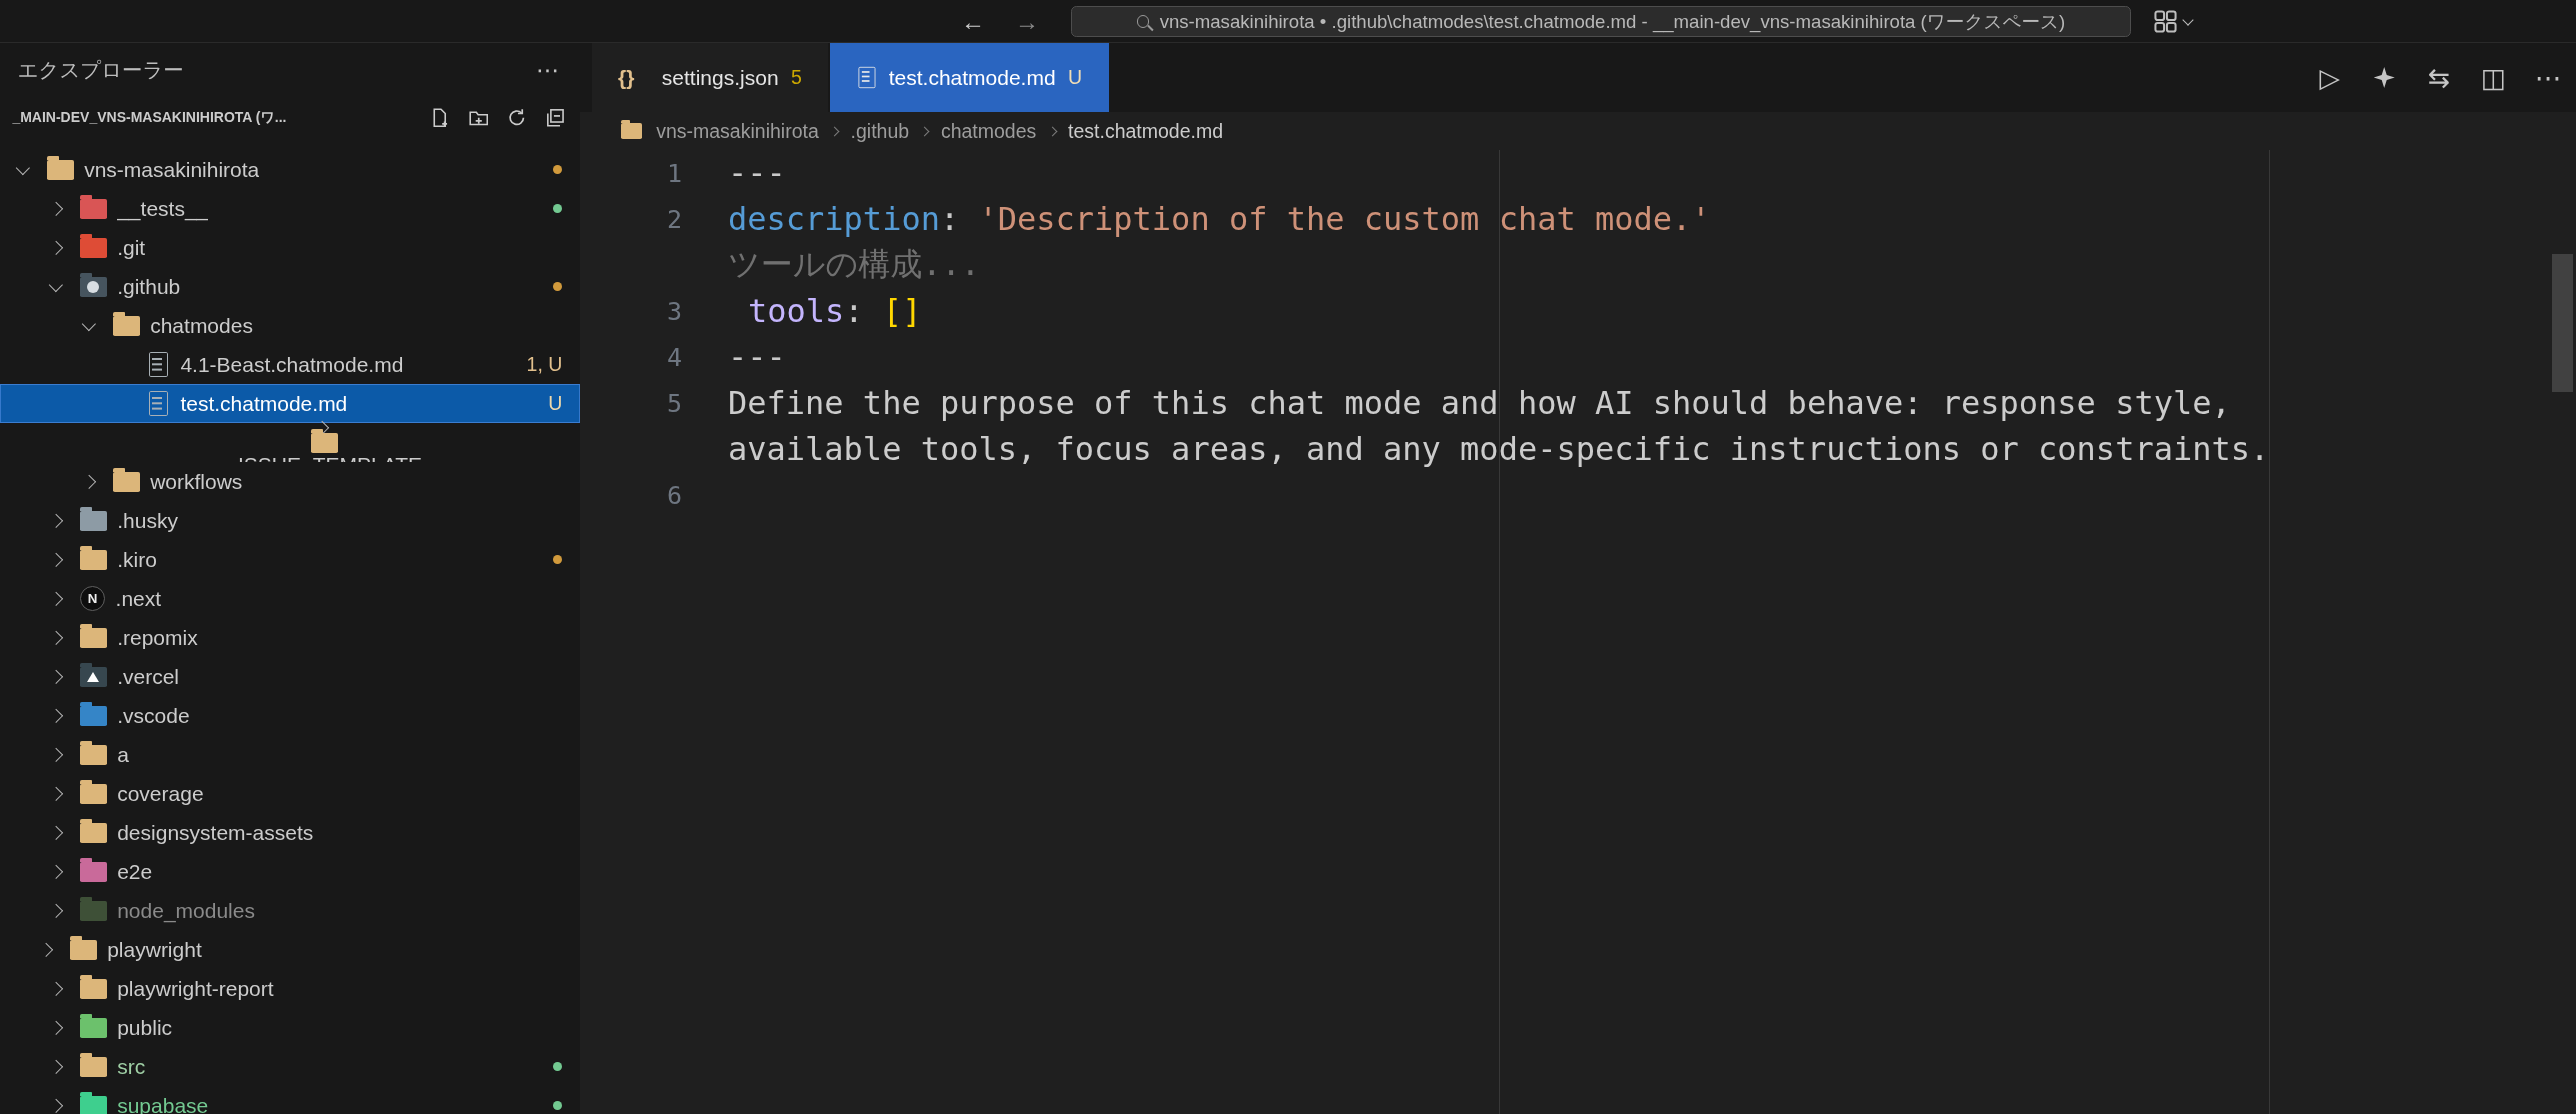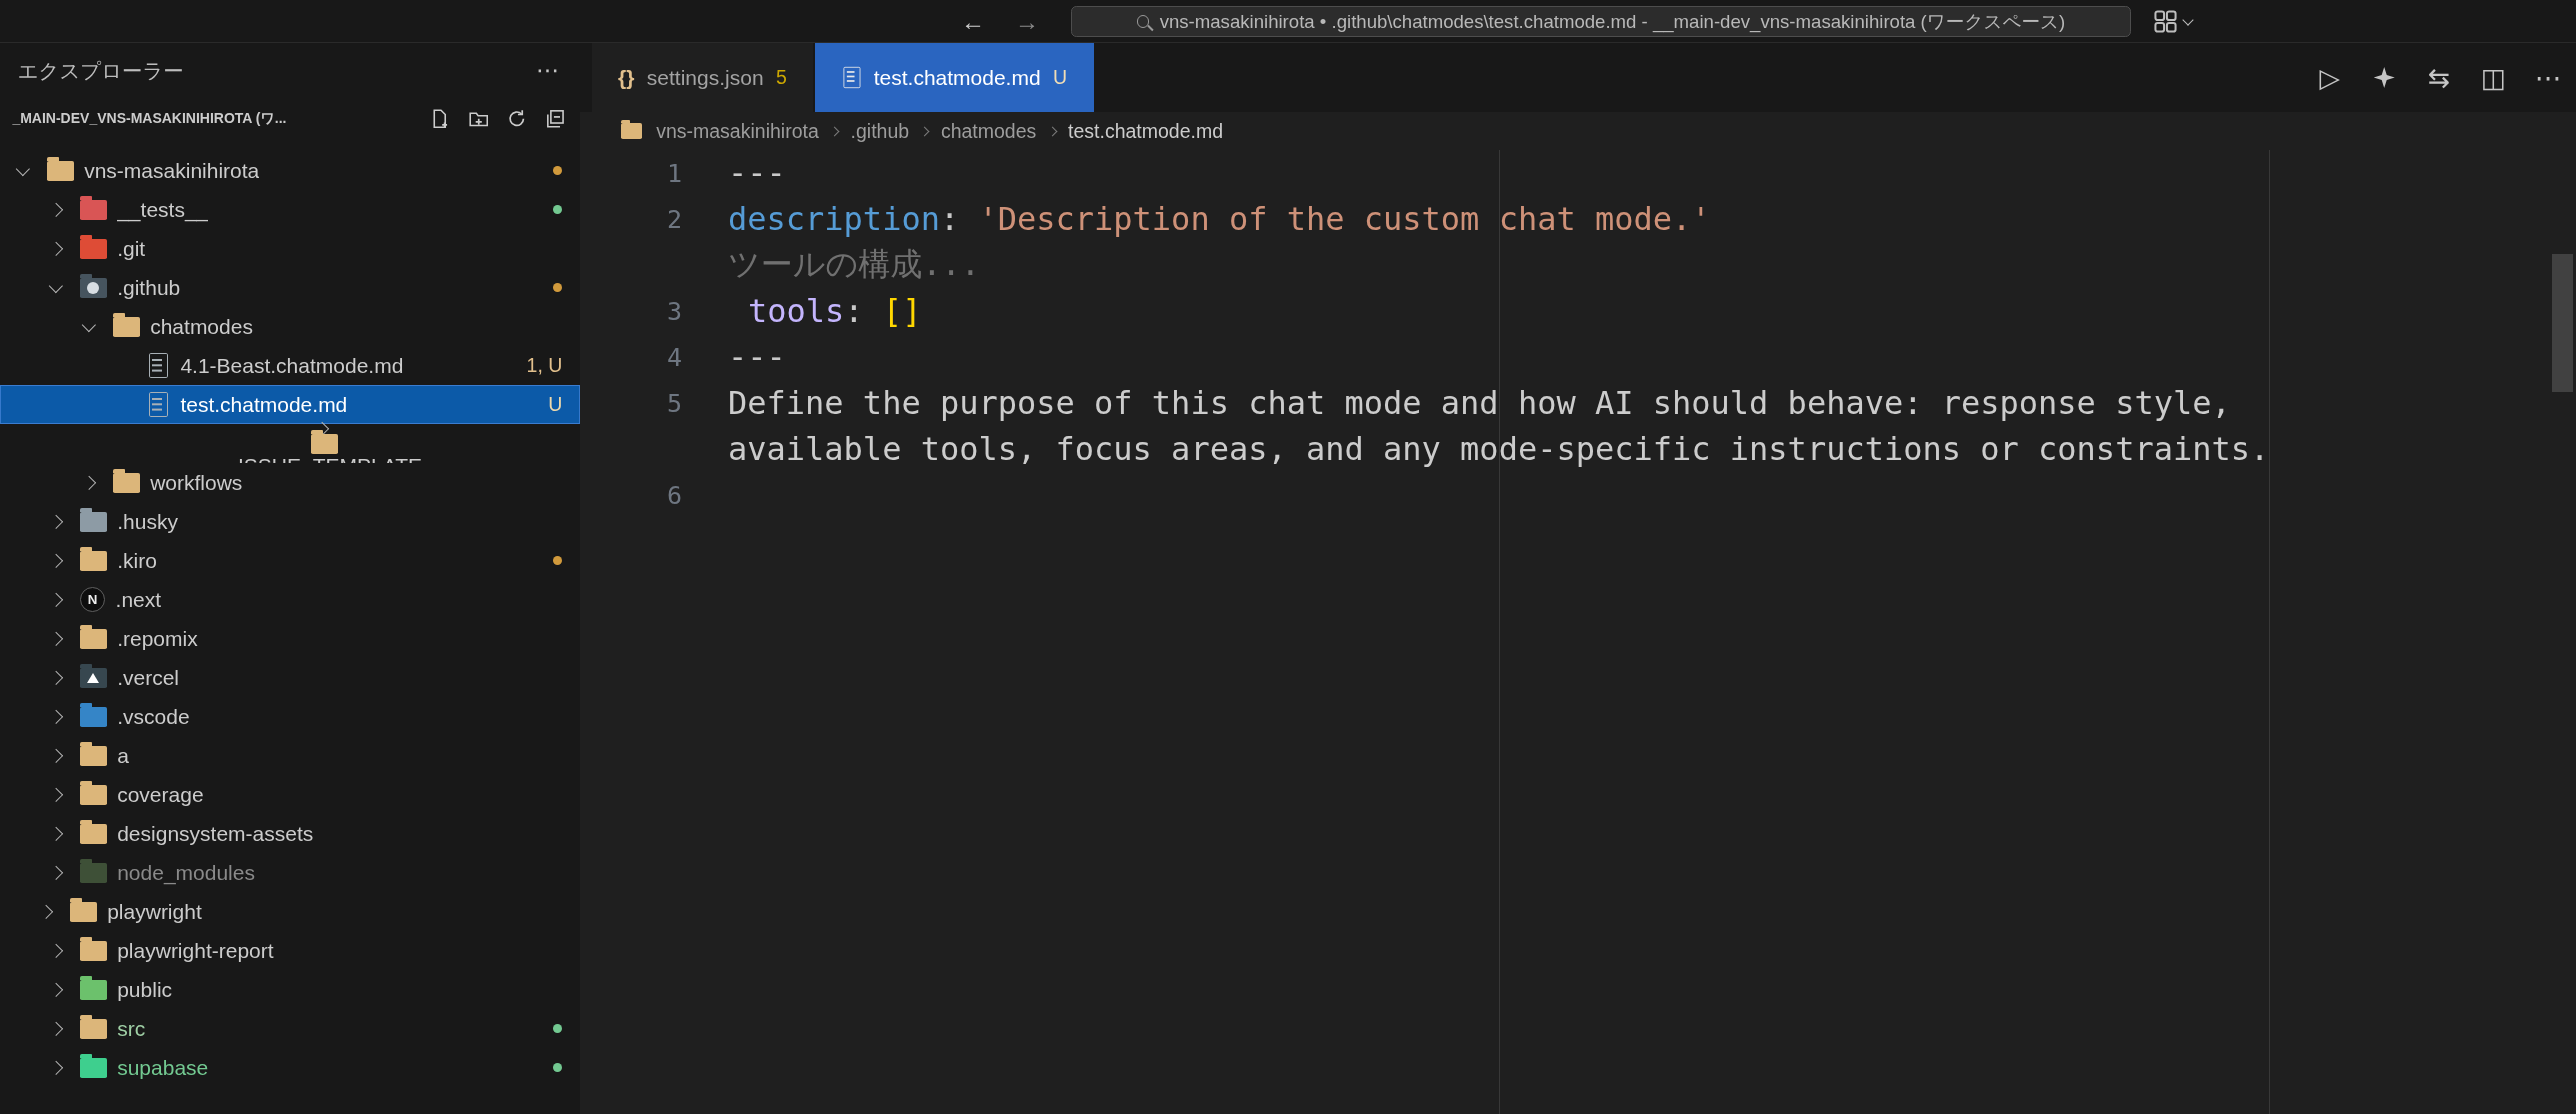--- a/index.html
+++ b/index.html
@@ -265,20 +265,27 @@
           <span class="folder-icon" style="--fc: #dcb67a;"></span>
           <span class="tree-label">coverage</span>
         </div>
         <div class="tree-row" style="padding-left: 47px;">
           <span class="chev-slot">
             <span class="chevron right"></span>
           </span>
           <span class="folder-icon" style="--fc: #dcb67a;"></span>
           <span class="tree-label">designsystem-assets</span>
         </div>
+        <div class="tree-row" style="padding-left: 47px;">
+          <span class="chev-slot">
+            <span class="chevron right"></span>
+          </span>
+          <span class="folder-icon" style="--fc: #c96a9a;"></span>
+          <span class="tree-label">e2e</span>
+        </div>
         <div class="tree-row dim" style="padding-left: 47px;">
           <span class="chev-slot">
             <span class="chevron right"></span>
           </span>
           <span class="folder-icon" style="--fc: #5d7f52;"></span>
           <span class="tree-label">node_modules</span>
         </div>
         <div class="tree-row" style="padding-left: 37px; text-align: center;">
           <span class="chev-slot">
             <span class="chevron right"></span>
@@ -316,21 +323,21 @@
           <span class="tree-label" style="color: rgb(115, 201, 145);">supabase</span>
           <span class="tree-badge dot" style="background: rgb(115, 201, 145);"></span>
         </div>
       </div>
   </div>
 
   <div class="editor-area">
     <div class="tabbar">
       <div class="tab">
           <span class="json-icon">{}</span>
-          <span style="color: #a3a3a3;">settings.json</span>
+          <span style="color: #e5e5e5; margin-left: 15px;">settings.json</span>
           <span class="tab-badge" style="color: rgb(204, 167, 0);">5</span>
         </div>
         <div class="tab active">
           <span class="file-icon"></span>
           <span style="color: rgb(255, 255, 255);">test.chatmode.md</span>
           <span class="tab-badge" style="color: rgb(240, 221, 182);">U</span>
         </div>
         <div class="editor-actions">
           <span class="act">▷</span>
           <span class="act">

